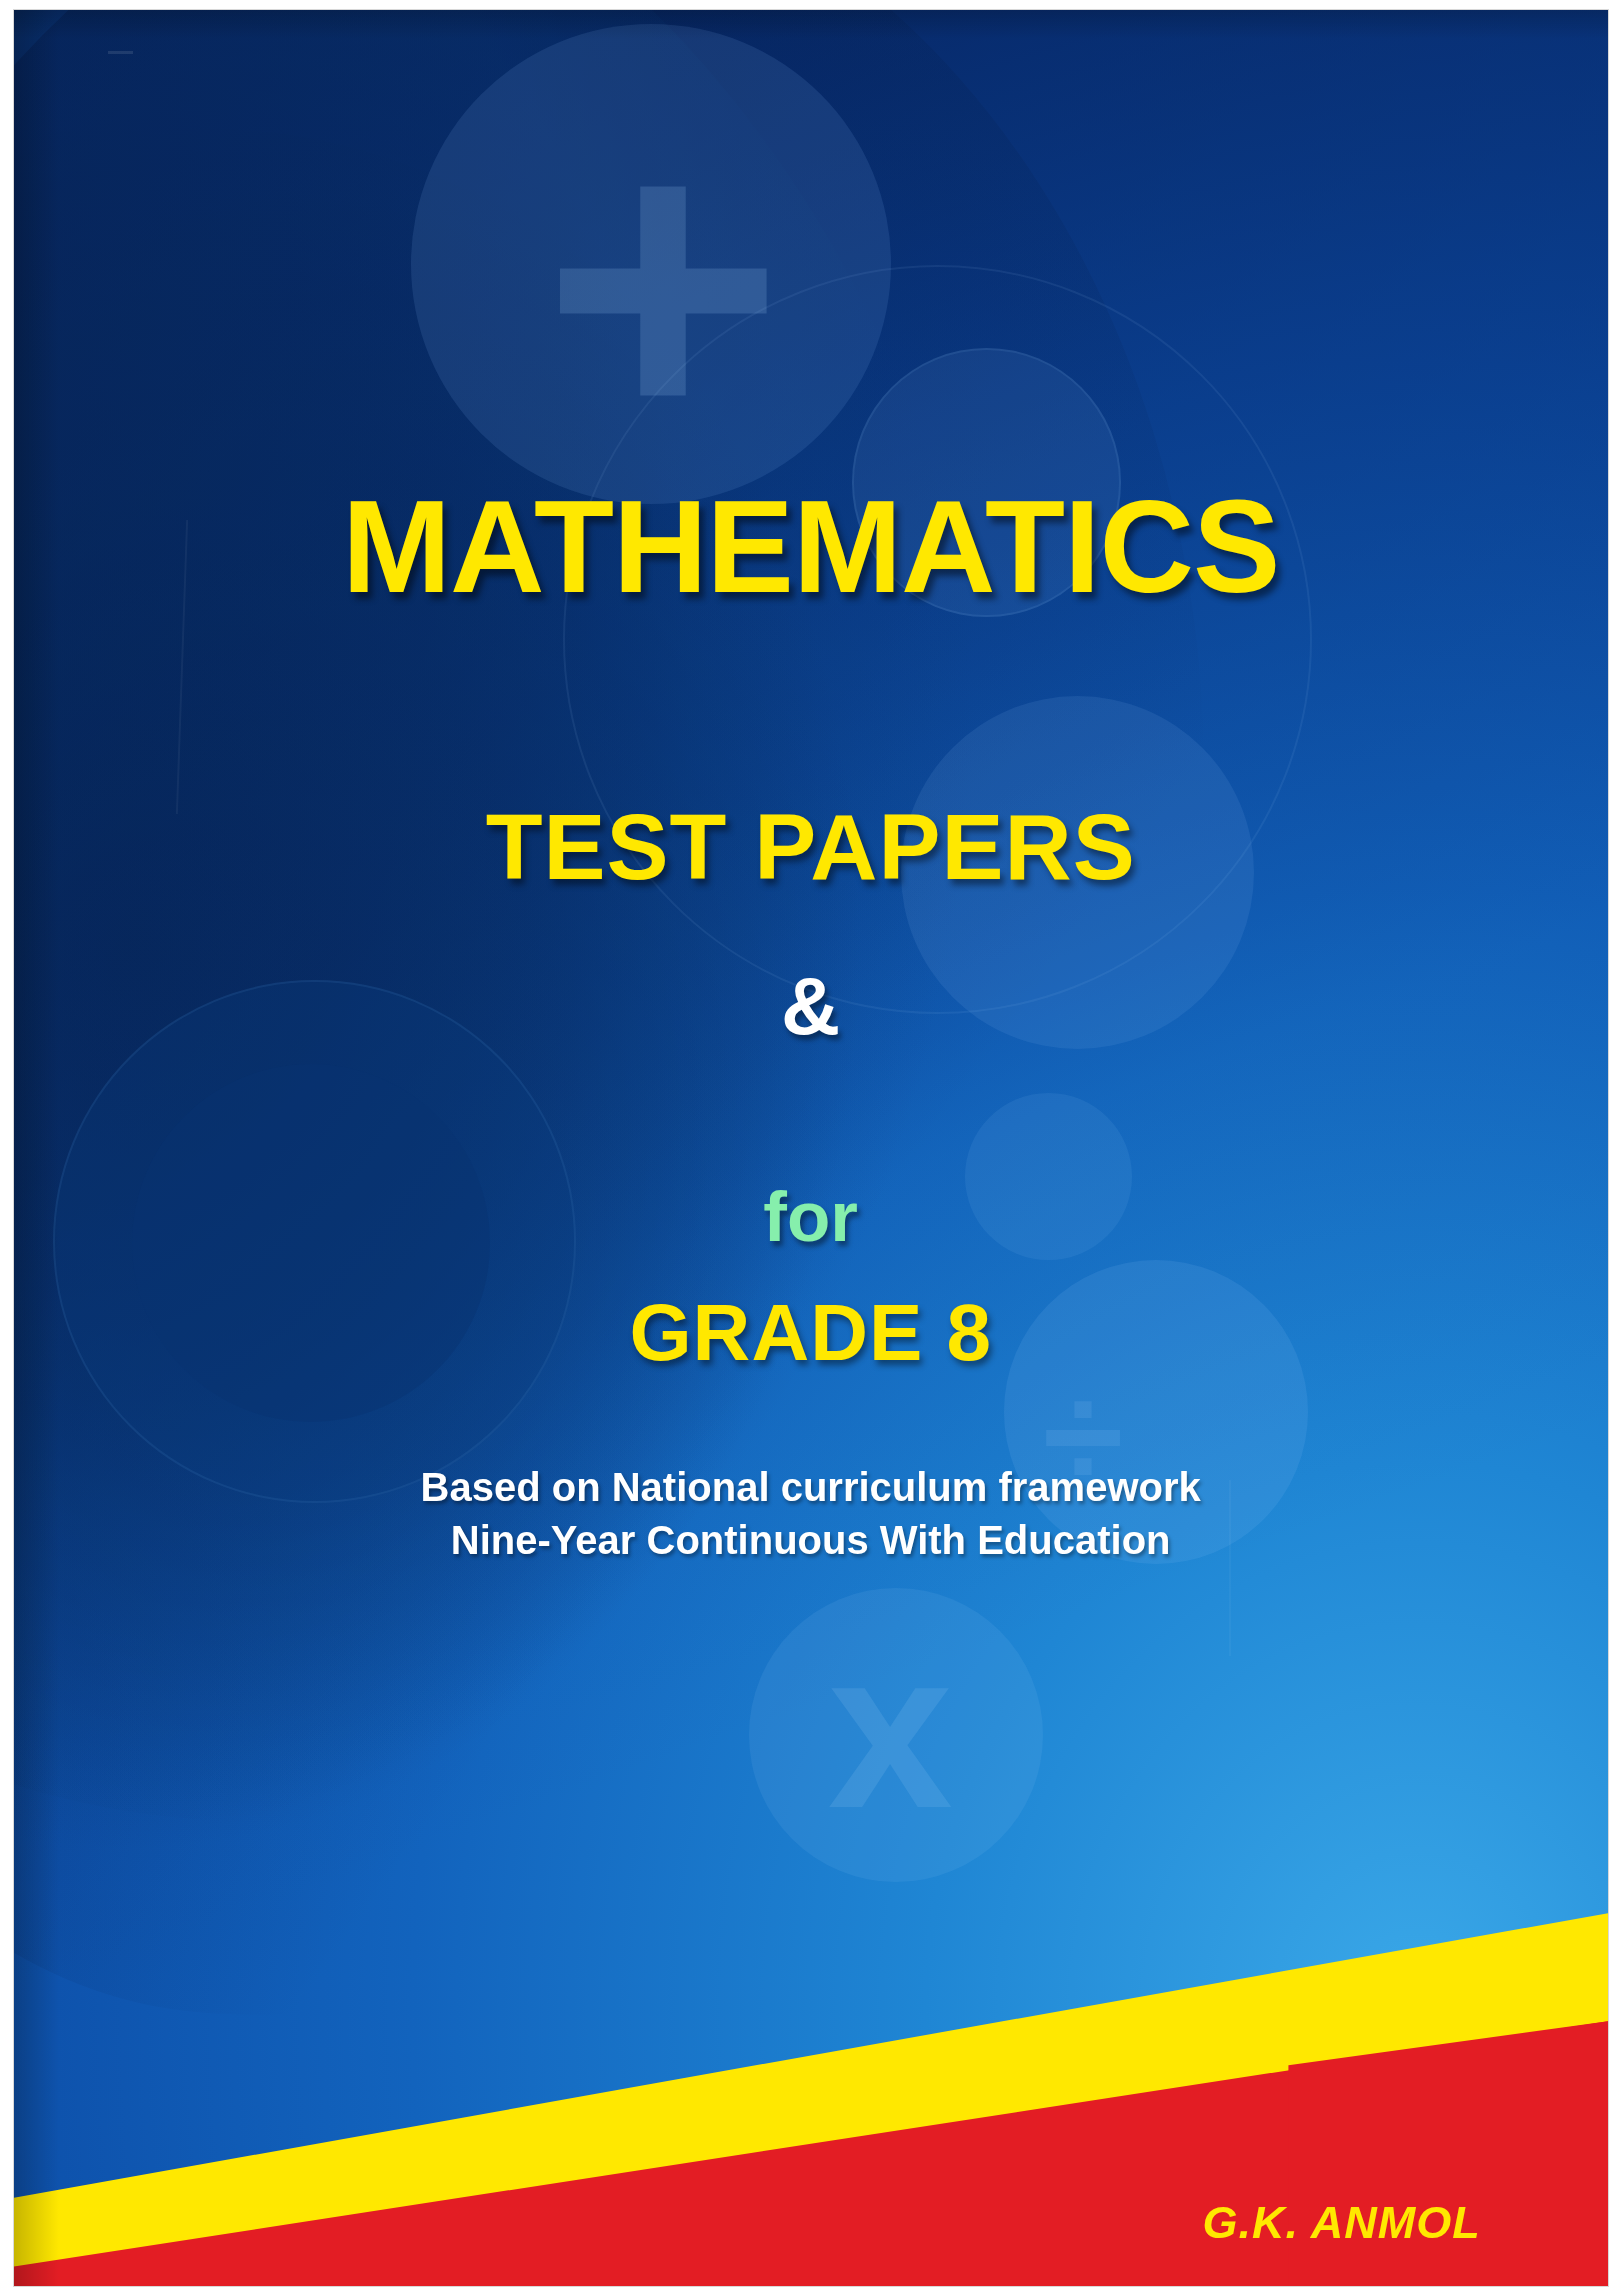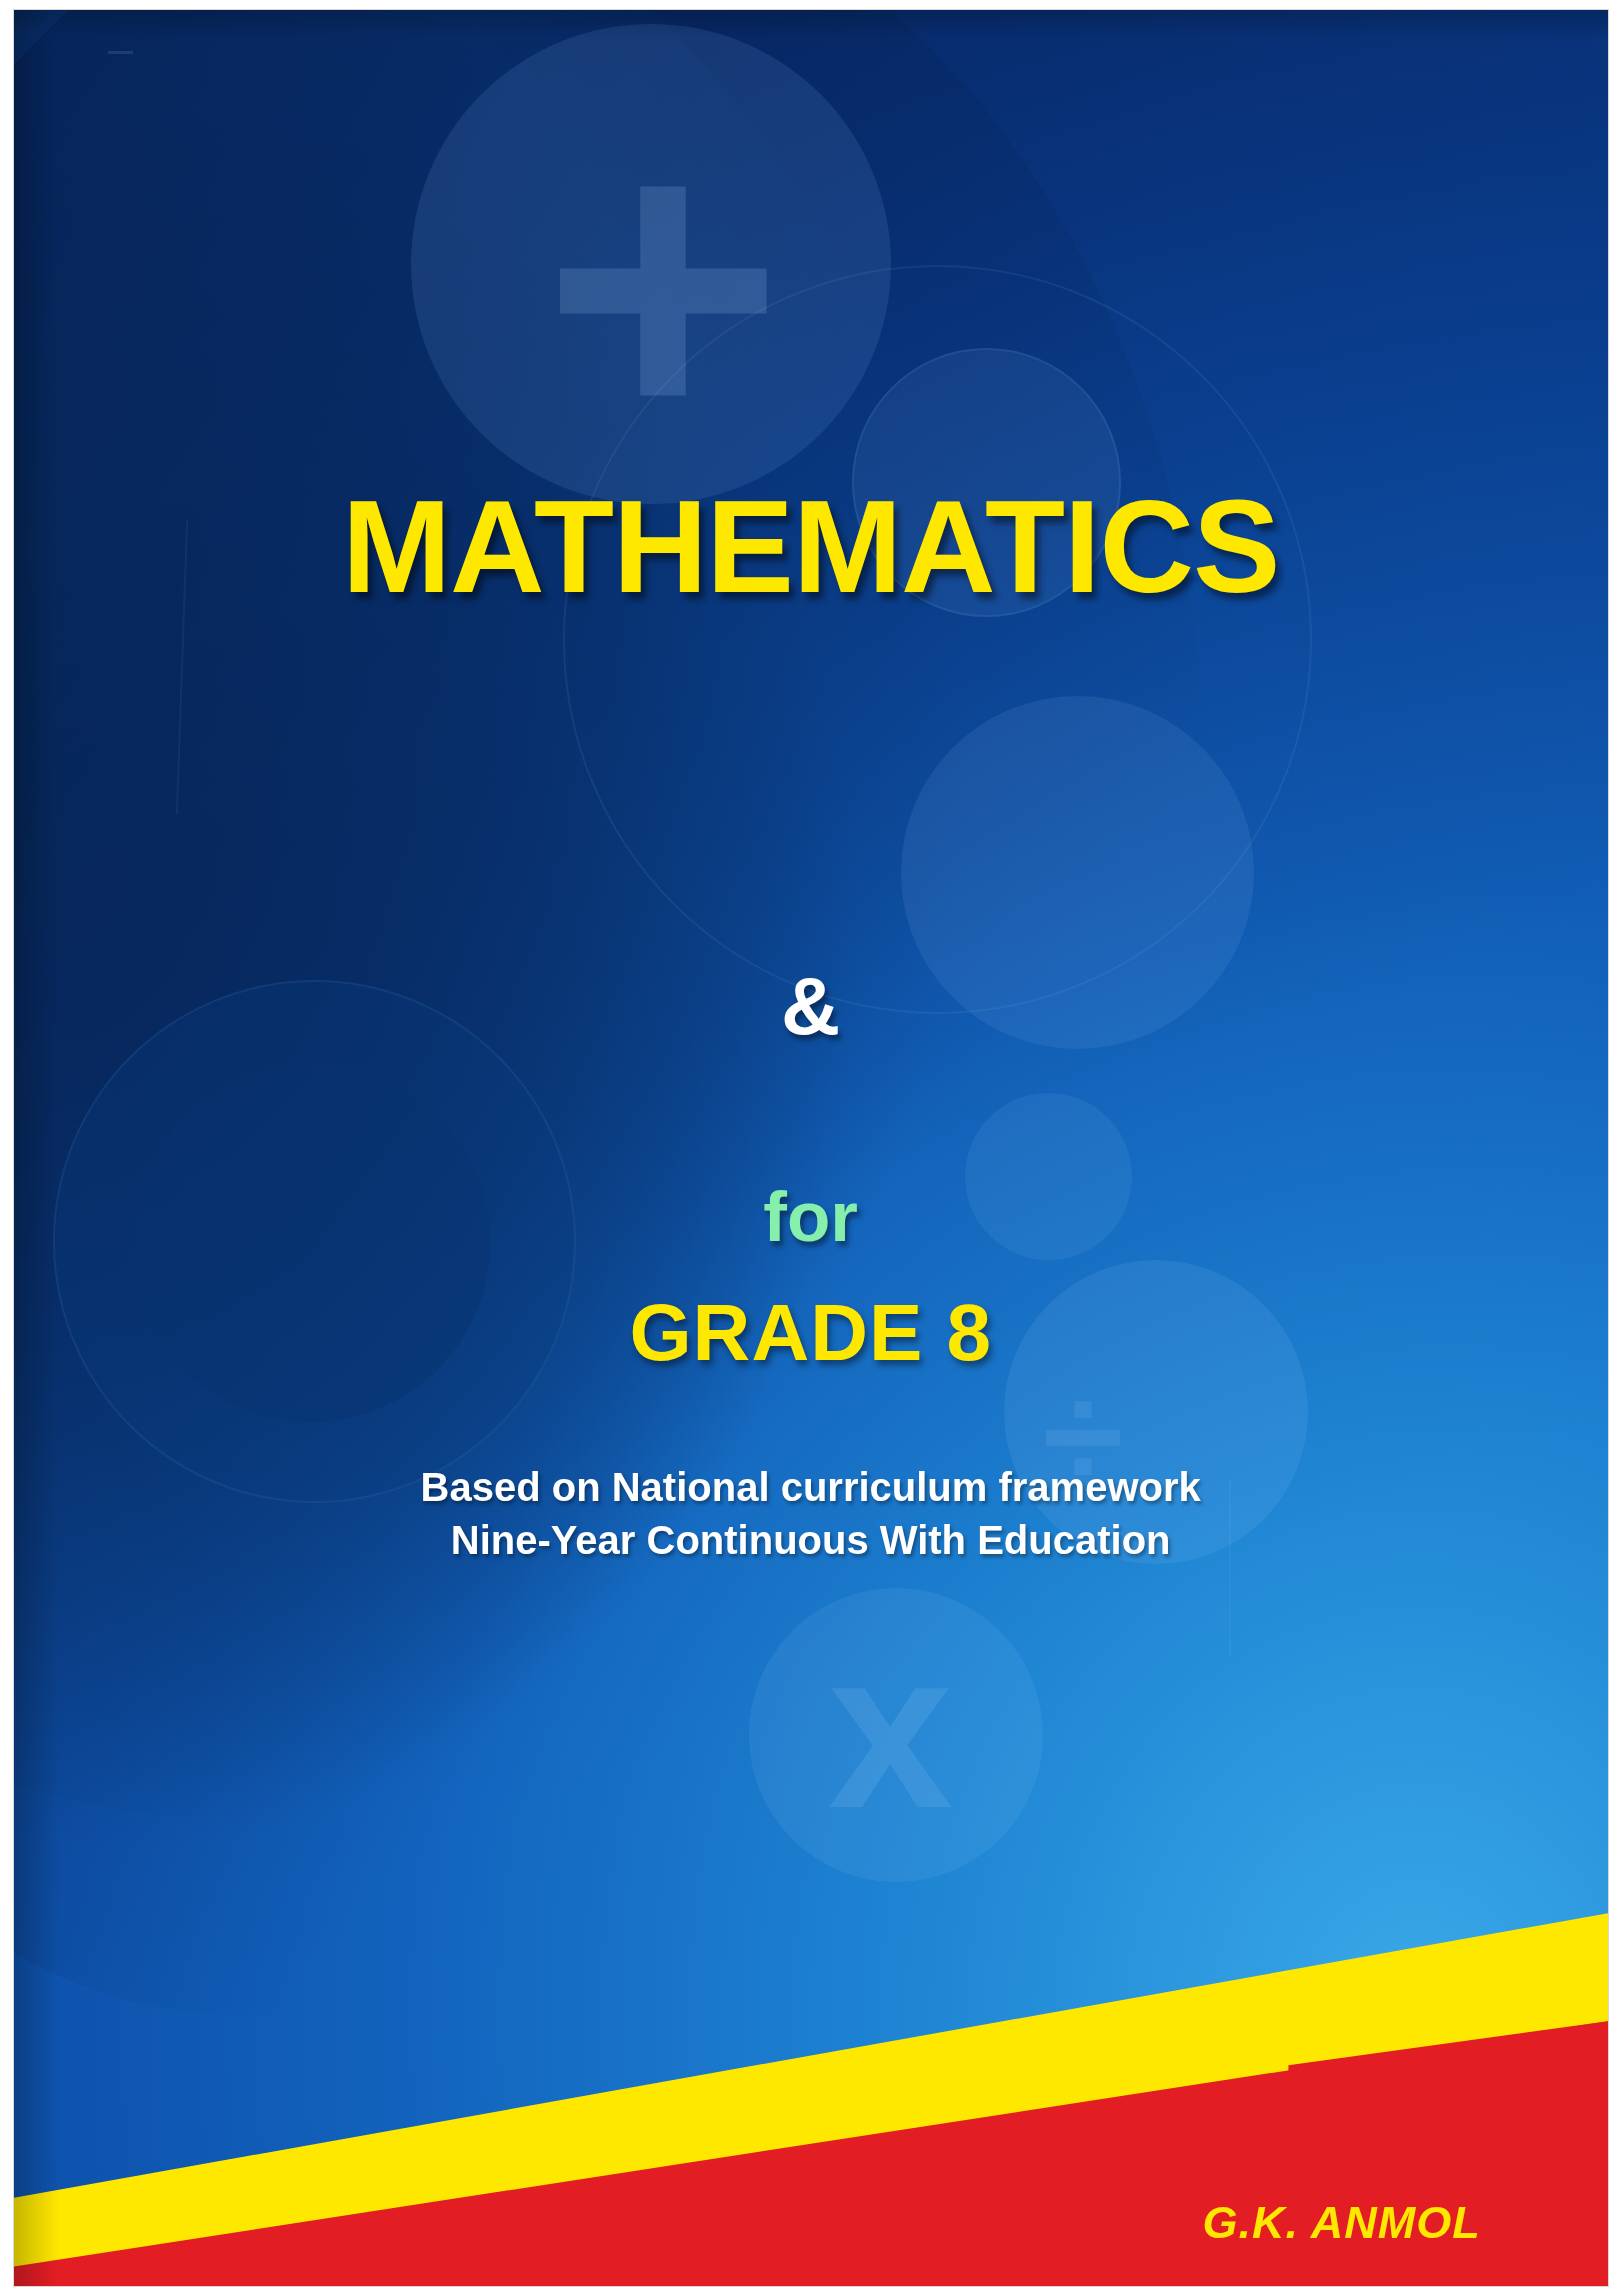--- a/index.html
+++ b/index.html
@@ -273,20 +273,21 @@
 
   <div class="sym sym-plus">+</div>
   <div class="sym sym-div">÷</div>
   <div class="sym sym-x">x</div>
 
   <div class="scratch s1"></div>
   <div class="scratch s2"></div>
   <div class="scratch s3"></div>
 
   <div class="title-main">MATHEMATICS</div>
+  <div class="title-sub">TEST PAPERS</div>
   <div class="amp">&amp;</div>
   <div class="forword">for</div>
   <div class="grade">GRADE 8</div>
 
   <div class="desc">
     <div>Based on National curriculum framework</div>
     <div>Nine-Year Continuous With Education</div>
   </div>
 
   <div class="band">

